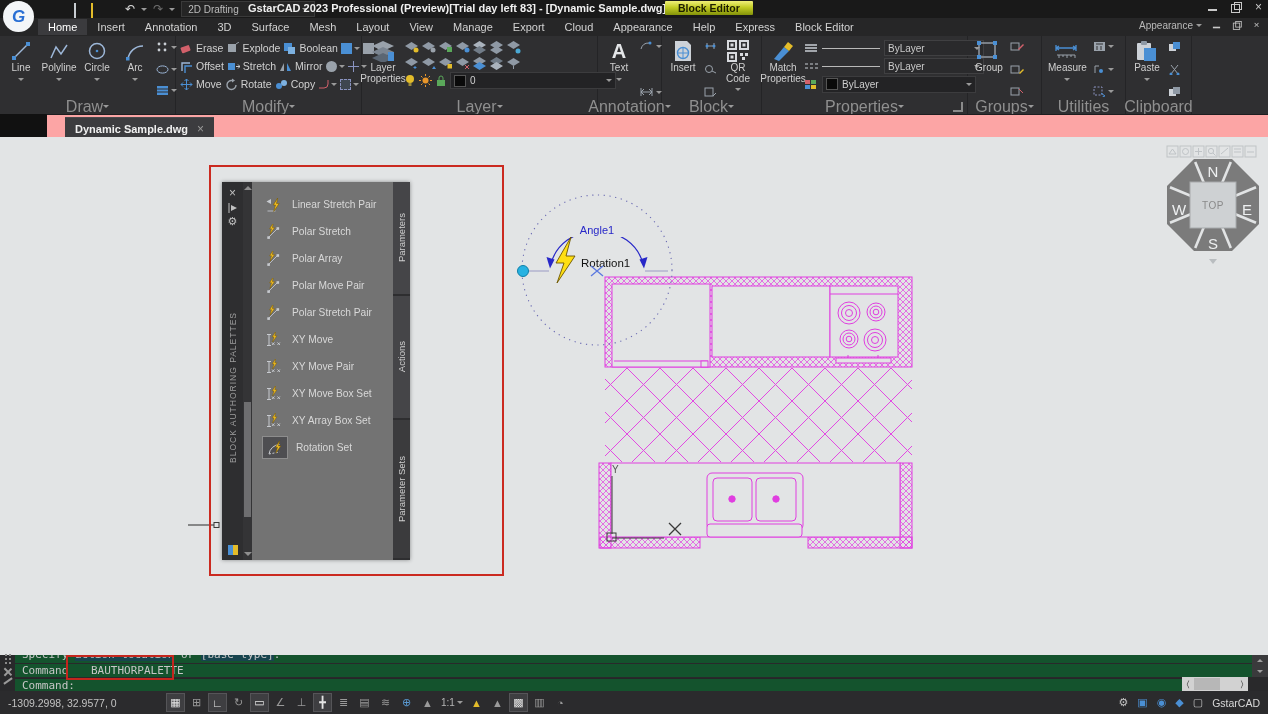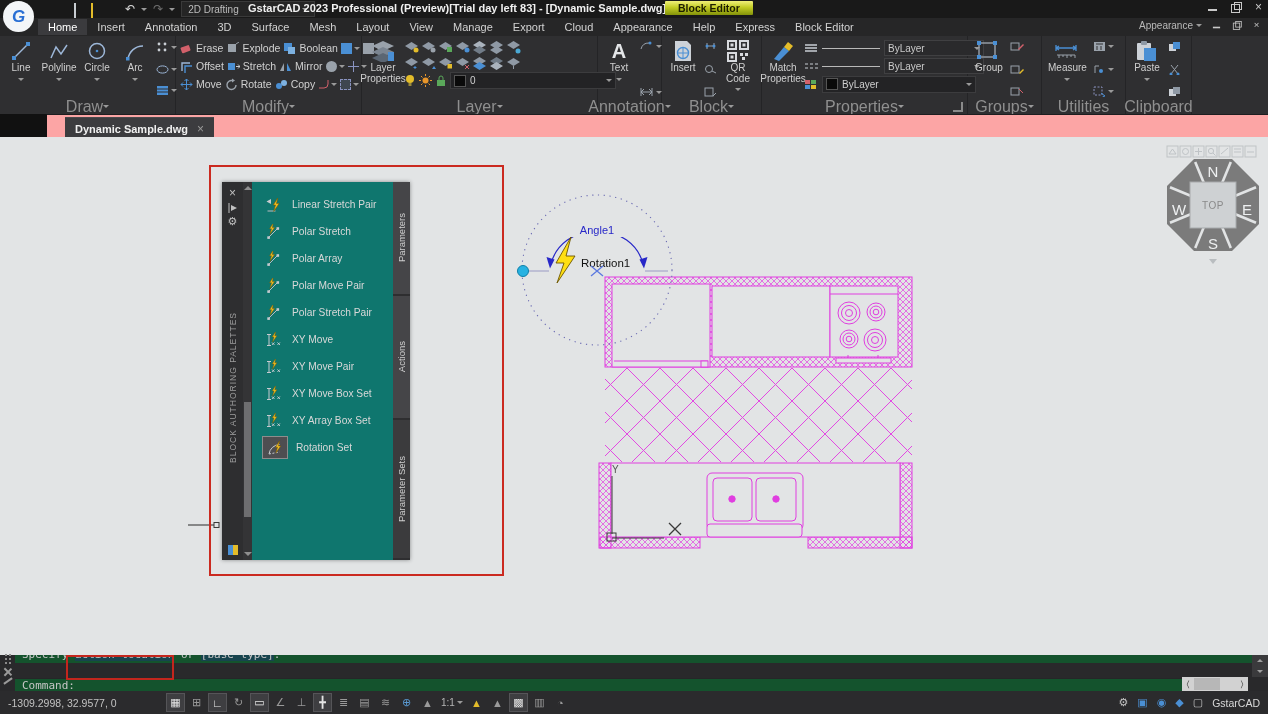--- a/index.html
+++ b/index.html
@@ -90,21 +90,21 @@
   .pstrip .sic{color:#c0c0c0;font-size:12px;line-height:14px;height:16px;}
   .vtitle{flex:1;display:flex;align-items:center;justify-content:center;}
   .vtitle span{writing-mode:vertical-rl;transform:rotate(180deg);font-size:8.5px;letter-spacing:1px;color:#9d9d9d;white-space:nowrap;}
   .pgrid{width:10px;height:10px;margin-bottom:5px;background:
      linear-gradient(90deg,#4a8fd4 50%,#e3bc2a 50%);position:relative;}
   .pscroll{width:9px;background:#343436;position:relative;}
   .pscroll .thumb{position:absolute;left:1px;width:7px;top:220px;height:115px;background:#6e6e70;}
   .pscroll .sarr{position:absolute;left:1px;width:0;height:0;border:4px solid transparent;}
   .pscroll .up{top:2px;border-bottom-color:#8f8f8f;margin-top:-2px;}
   .pscroll .dn{bottom:2px;border-top-color:#8f8f8f;margin-bottom:-2px;}
-  .plist{flex:1;background:#0f766e;padding-top:9px;}
+  .plist{flex:1;background:#737373;padding-top:9px;}
   .pitem{height:27px;display:flex;align-items:center;gap:8px;padding-left:13px;}
   .pitem .plabel{font-size:10.2px;color:#d8d8d8;}
   .pico{width:19px;height:16px;flex:none;}
   .icobox{width:24px;height:21px;border:1px solid #8d8d8d;background:#4e4e51;display:flex;align-items:center;
           justify-content:center;flex:none;margin-left:-3px;}
   .ptabs{width:17px;display:flex;flex-direction:column;background:#2e2e30;}
   .ptab{background:#454548;border-bottom:2px solid #2e2e30;display:flex;align-items:center;justify-content:center;}
   .ptab span{writing-mode:vertical-rl;transform:rotate(180deg);font-size:9.5px;color:#cfcfcf;white-space:nowrap;}
   .ptab.t1{height:112px;}
   .ptab.t2{height:122px;}
@@ -1001,20 +1001,24 @@
 
   <div class="cmd">
     <div class="cmdgut">
       <span class="gdots"></span>
       <span class="gx"></span>
       <span class="gpen"></span>
     </div>
     <div class="crow crow1">
       <span class="inner"><span>Specify </span><span class="hl">action location</span><span> or </span><span class="hl">[base type]</span><span>:</span></span>
     </div>
+    <div class="crow crow2">
+      <span>Command</span>
+      <span class="cmdval">BAUTHORPALETTE</span>
+    </div>
     <div class="cmdredbox"></div>
     <div class="crow crow3">
       <span>Command:</span>
     </div>
     <div class="vsb">
       <span class="tri tu"></span>
       <span class="tri td"></span>
     </div>
     <div class="hsb">
       <span class="ar">〈</span>

